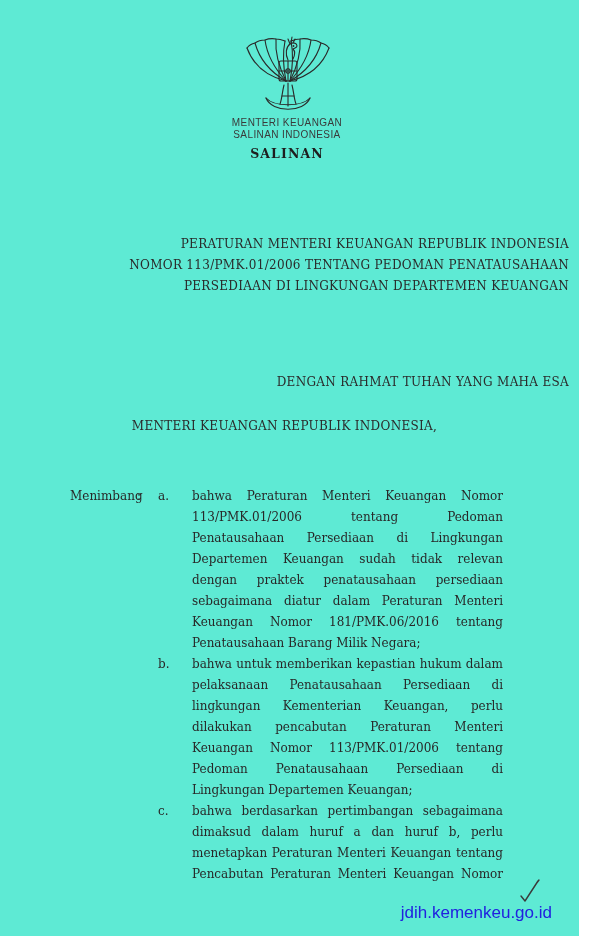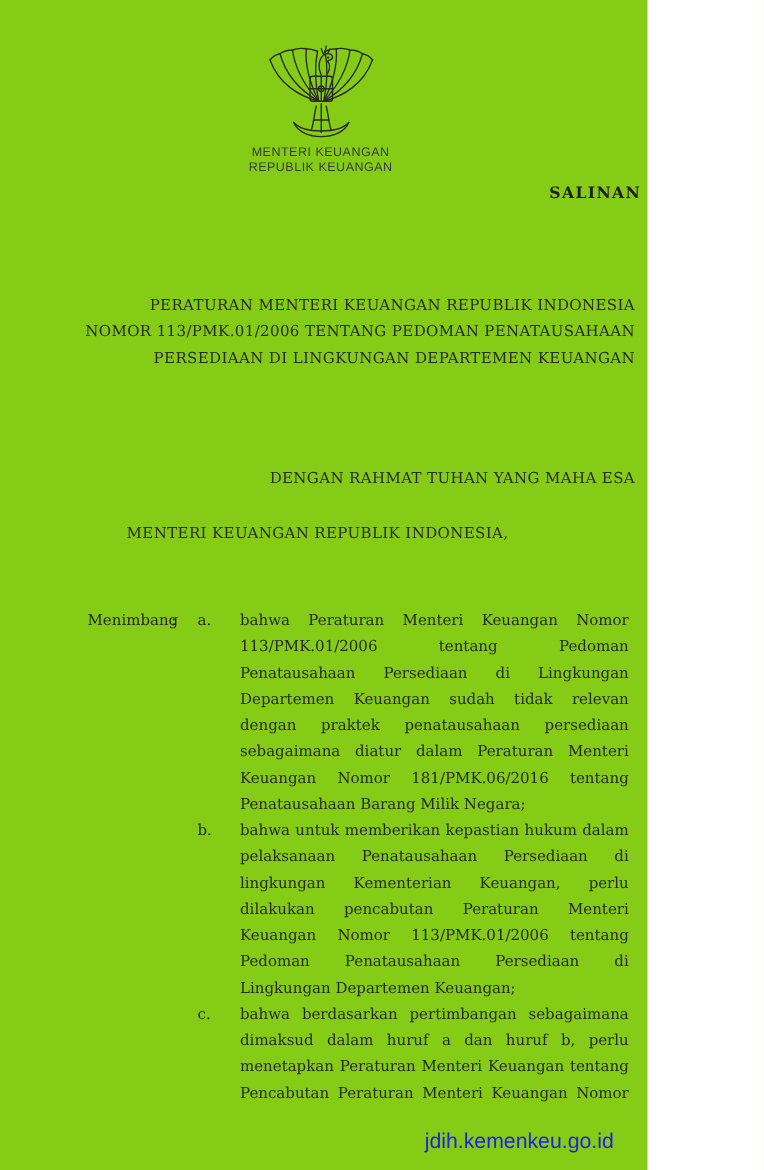--- a/index.html
+++ b/index.html
@@ -1,20 +1,20 @@
 <!DOCTYPE html>
 <html><head>
 <meta charset="utf-8">
 <style>
   html, body { margin: 0; padding: 0; background: #ffffff; }
   .page {
     position: relative;
-    width: 518px;
+    width: 579px;
     height: 936px;
-    background: #84cc16;
+    background: #5eead4;
     font-family: "DejaVu Serif", serif;
     color: #2b2b2b;
     overflow: hidden;
   }
 
   
   .emblem {
     position: absolute;
     top: 35px;
     left: calc(50% - 2px);
@@ -30,21 +30,21 @@
     font-family: "Liberation Sans", sans-serif;
     font-size: 10px;
     line-height: 11.5px;
     letter-spacing: 0.4px;
     color: #3a3a3a;
   }
   .salinan {
     position: absolute;
     top: 146px;
     left: 0; right: 5px;
-    text-align: right;
+    text-align: center;
     font-weight: bold;
     font-size: 12.5px;
     letter-spacing: 1.1px;
     color: #1e1e1e;
   }
 
   
   .title-block {
     position: absolute;
     top: 234px;
@@ -147,21 +147,21 @@
     <path class="ln" d="M46,48 L46,71"></path>
     <path class="ln" d="M50,50 C52,58 52,64 54,69"></path>
     <path class="ln" d="M40,61 L52,61"></path>
 
     <path class="ln" d="M24,63 C32,72 60,72 68,63"></path>
     <path class="ln" d="M24,63 C30,78 62,78 68,63"></path>
   </svg>
 
   <div class="ministry">
     <div>MENTERI KEUANGAN</div>
-    <div>REPUBLIK KEUANGAN</div>
+    <div>SALINAN INDONESIA</div>
   </div>
   <div class="salinan">SALINAN</div>
 
   <div class="title-block">
     <div>PERATURAN MENTERI KEUANGAN REPUBLIK INDONESIA</div>
     <div>NOMOR 113/PMK.01/2006 TENTANG PEDOMAN PENATAUSAHAAN</div>
     <div>PERSEDIAAN DI LINGKUNGAN DEPARTEMEN KEUANGAN</div>
   </div>
 
   <div class="invocation">DENGAN RAHMAT TUHAN YANG MAHA ESA</div>

